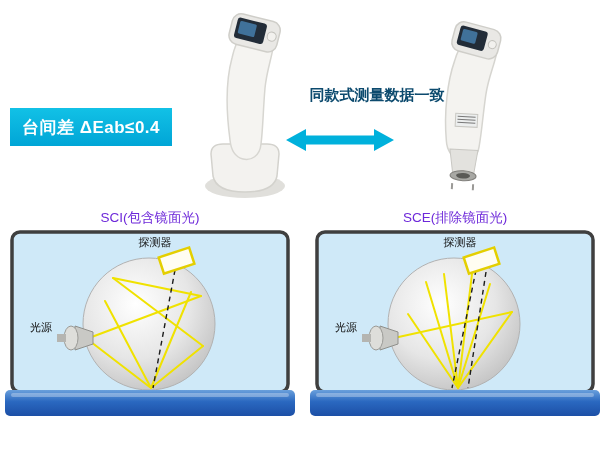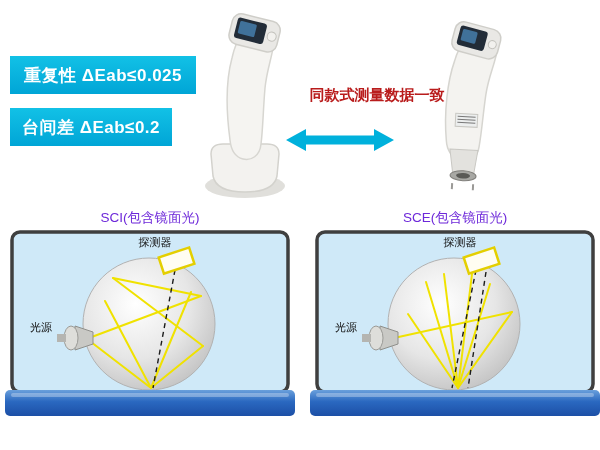--- a/index.html
+++ b/index.html
@@ -11,21 +11,21 @@
     position:absolute; left:10px; height:38px;
     display:flex; align-items:center; justify-content:center;
     color:#ffffff; font-weight:bold; font-size:17px; letter-spacing:0.5px;
     background:linear-gradient(180deg,#12c1e6,#00a5d6);
   }
   .badge1 { top:56px; width:186px; }
   .badge2 { top:108px; width:162px; }
 
   .center-text {
     position:absolute; left:286px; top:86px; width:182px;
-    text-align:center; font-size:15px; font-weight:bold; color:#b91c1c;
+    text-align:center; font-size:15px; font-weight:bold; color:#0c4a6e;
   }
 
   .arrow  { position:absolute; left:286px; top:127px; }
   .device1 { position:absolute; left:195px; top:6px; }
   .device2 { position:absolute; left:416px; top:16px; }
 
   .diagram-title {
     position:absolute; top:209px; font-size:13.5px; color:#6d28d9;
     text-align:center; font-weight:normal;
   }
@@ -71,30 +71,29 @@
         <line x1="42" y1="107" x2="60" y2="107"></line>
       </g>
       <path d="M36,134 L64,134 L61,158 L40,158 Z" fill="#e3e2de" stroke="#c9c8c3"></path>
       <ellipse cx="50.5" cy="160" rx="13" ry="5" fill="#a8a8a4" stroke="#807f7b"></ellipse>
       <ellipse cx="50.5" cy="160" rx="7" ry="2.8" fill="#5a5a56"></ellipse>
       <line x1="40" y1="168" x2="40" y2="174" stroke="#9a9996" stroke-width="2"></line>
       <line x1="61" y1="168" x2="61" y2="174" stroke="#9a9996" stroke-width="2"></line>
     </g>
   </svg>
 
-  <div class="badge badge1">重复性 ΔEab≤0.025</div>
-  <div class="badge badge2">台间差 ΔEab≤0.2</div>
+  <div class="badge badge2">台间差 ΔEab≤0.4</div>
 
   <div class="center-text">同款式测量数据一致</div>
   <svg class="arrow" width="108" height="26" viewBox="0 0 108 26" aria-hidden="true">
     <polygon points="0,13 20,2 20,8.5 88,8.5 88,2 108,13 88,24 88,17.5 20,17.5 20,24" fill="#00b1dc"></polygon>
   </svg>
 
   <div class="diagram-title t1">SCI(包含镜面光)</div>
-  <div class="diagram-title t2">SCE(包含镜面光)</div>
+  <div class="diagram-title t2">SCE(排除镜面光)</div>
 
   <svg class="diagram d1" width="290" height="198" viewBox="0 0 290 198" aria-hidden="true">
     <defs>
       <radialGradient id="sg1" cx="40%" cy="35%" r="75%">
         <stop offset="0%" stop-color="#ffffff"></stop>
         <stop offset="55%" stop-color="#e6e6e6"></stop>
         <stop offset="100%" stop-color="#bdbdbd"></stop>
       </radialGradient>
       <linearGradient id="bg1" x1="0" y1="0" x2="0" y2="1">
         <stop offset="0%" stop-color="#6aa0dc"></stop>

